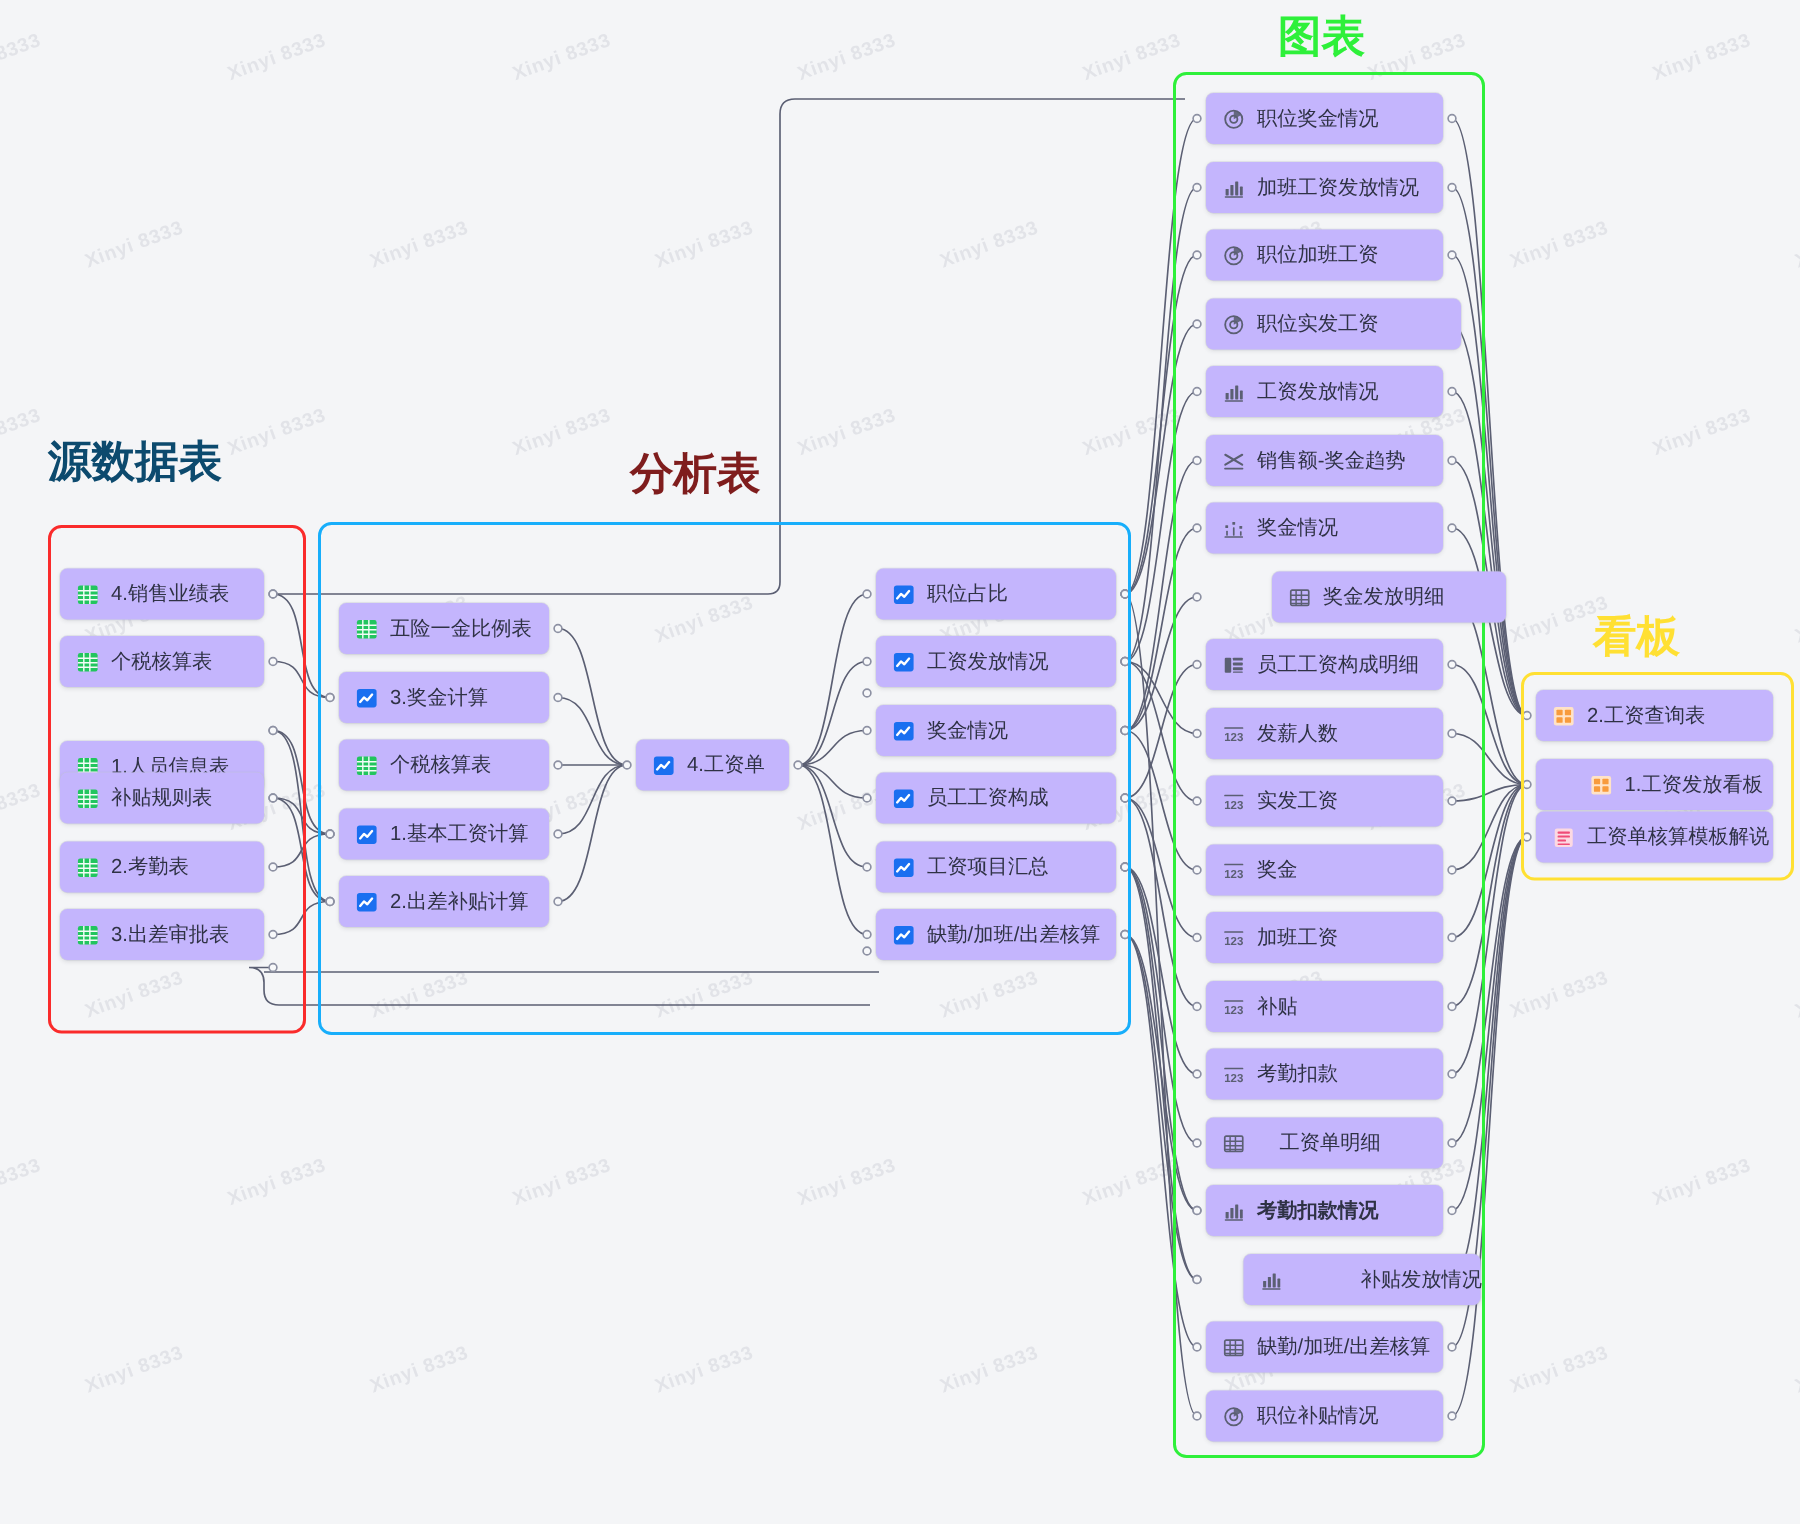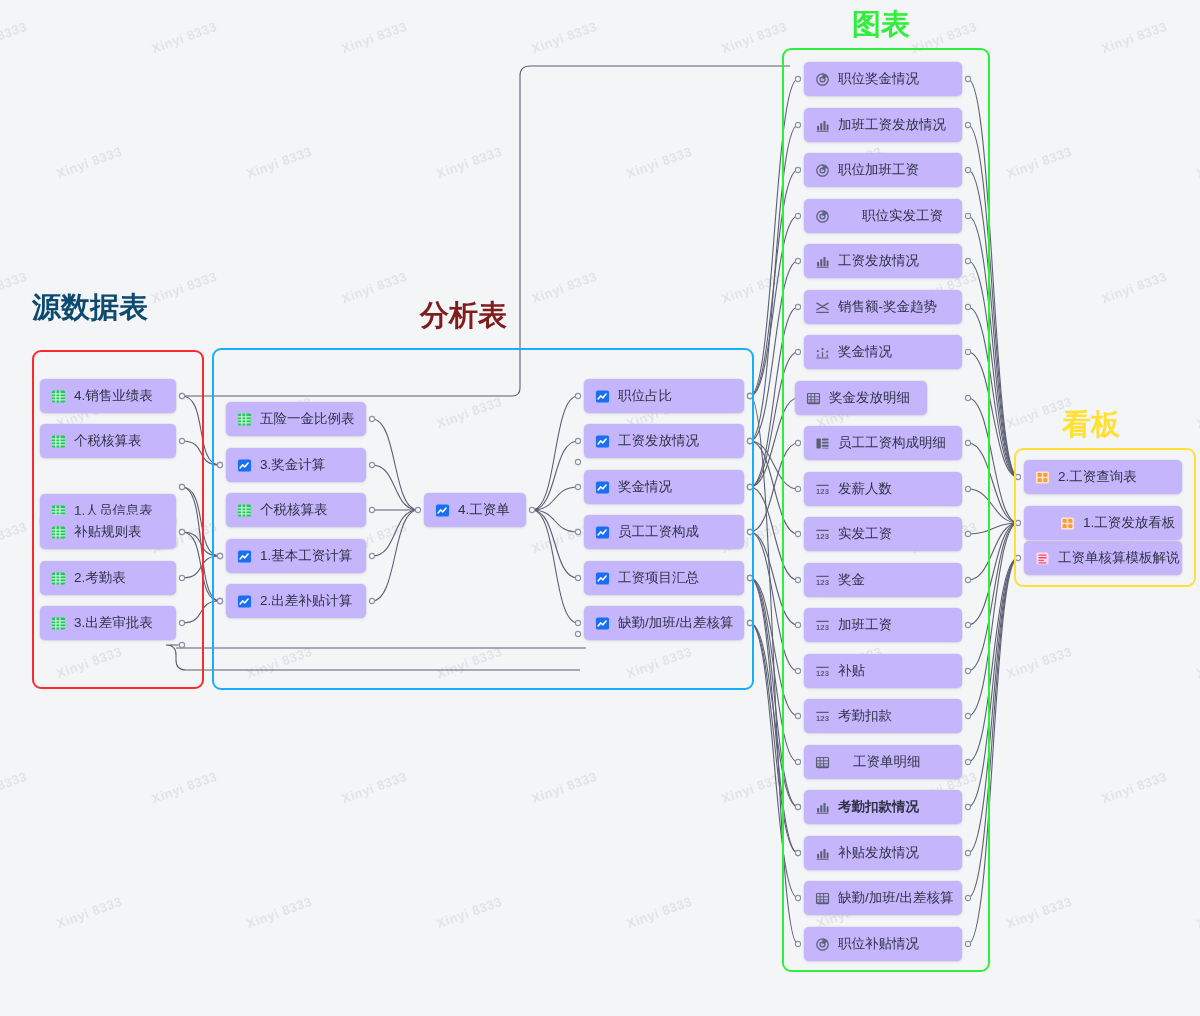--- a/index.html
+++ b/index.html
@@ -457,21 +457,21 @@
         <span class="tx">加班工资发放情况</span>
       </div>
       <div class="node" style="left: 804px; top: 153px; width: 158px;">
         <svg class="ic" viewBox="0 0 16 16">
         <circle cx="8" cy="8" r="6.1" fill="none" stroke="#5b5f73" stroke-width="1.3"></circle>
         <circle cx="8" cy="8" r="2.6" fill="none" stroke="#5b5f73" stroke-width="1.3"></circle>
         <path d="M8 8 8 1.9 A6.1 6.1 0 0 1 13.3 5" fill="#5b5f73" opacity=".9"></path>
       </svg>
         <span class="tx">职位加班工资</span>
       </div>
-      <div class="node" style="left: 804px; top: 199px; width: 158px; gap: 24px;">
+      <div class="node" style="left: 804px; top: 199px; width: 170px;">
         <svg class="ic" viewBox="0 0 16 16">
         <circle cx="8" cy="8" r="6.1" fill="none" stroke="#5b5f73" stroke-width="1.3"></circle>
         <circle cx="8" cy="8" r="2.6" fill="none" stroke="#5b5f73" stroke-width="1.3"></circle>
         <path d="M8 8 8 1.9 A6.1 6.1 0 0 1 13.3 5" fill="#5b5f73" opacity=".9"></path>
       </svg>
         <span class="tx">职位实发工资</span>
       </div>
       <div class="node" style="left: 804px; top: 244px; width: 158px;">
         <svg class="ic" viewBox="0 0 16 16">
         <g fill="#5b5f73">
@@ -498,21 +498,21 @@
           <rect x="7" y="3.2" width="2" height="2" rx=".4"></rect>
           <rect x="12" y="6" width="2" height="2" rx=".4"></rect>
           <rect x="2.6" y="9.5" width="1.2" height="3.4" rx=".4"></rect>
           <rect x="7.4" y="7" width="1.2" height="5.9" rx=".4"></rect>
           <rect x="12.4" y="9.8" width="1.2" height="3.1" rx=".4"></rect>
         </g>
         <rect x="1.4" y="13.3" width="13.2" height="1.1" rx=".4" fill="#5b5f73"></rect>
       </svg>
         <span class="tx">奖金情况</span>
       </div>
-      <div class="node" style="left: 795px; top: 381px; width: 132px;">
+      <div class="node" style="left: 848px; top: 381px; width: 156px;">
         <svg class="ic" viewBox="0 0 16 16">
         <rect x="1.6" y="2.6" width="12.8" height="10.8" rx="1" fill="none" stroke="#5b5f73" stroke-width="1.2"></rect>
         <g stroke="#5b5f73" stroke-width="1.05">
           <path d="M1.6 6.2h12.8M1.6 9.4h12.8M1.6 12h12.8M5.4 2.6v10.8M9.2 2.6v10.8"></path>
           </g>
       </svg>
         <span class="tx">奖金发放明细</span>
       </div>
       <div class="node" style="left: 804px; top: 426px; width: 158px;">
         <svg class="ic" viewBox="0 0 16 16">
@@ -582,21 +582,21 @@
         <g fill="#5b5f73">
           <rect x="2.2" y="8.5" width="2.2" height="4.6" rx=".4"></rect>
           <rect x="5.6" y="5.6" width="2.2" height="7.5" rx=".4"></rect>
           <rect x="9" y="3.2" width="2.2" height="9.9" rx=".4"></rect>
           <rect x="12.4" y="6.8" width="2" height="6.3" rx=".4"></rect>
         </g>
         <rect x="1.6" y="13.6" width="13" height="1.1" rx=".4" fill="#5b5f73"></rect>
       </svg>
         <span class="tx">考勤扣款情况</span>
       </div>
-      <div class="node" style="left: 804px; top: 836px; width: 158px;">
+      <div class="node" style="left: 829px; top: 836px; width: 158px; gap: 44px;">
         <svg class="ic" viewBox="0 0 16 16">
         <g fill="#5b5f73">
           <rect x="2.2" y="8.5" width="2.2" height="4.6" rx=".4"></rect>
           <rect x="5.6" y="5.6" width="2.2" height="7.5" rx=".4"></rect>
           <rect x="9" y="3.2" width="2.2" height="9.9" rx=".4"></rect>
           <rect x="12.4" y="6.8" width="2" height="6.3" rx=".4"></rect>
         </g>
         <rect x="1.6" y="13.6" width="13" height="1.1" rx=".4" fill="#5b5f73"></rect>
       </svg>
         <span class="tx">补贴发放情况</span>

